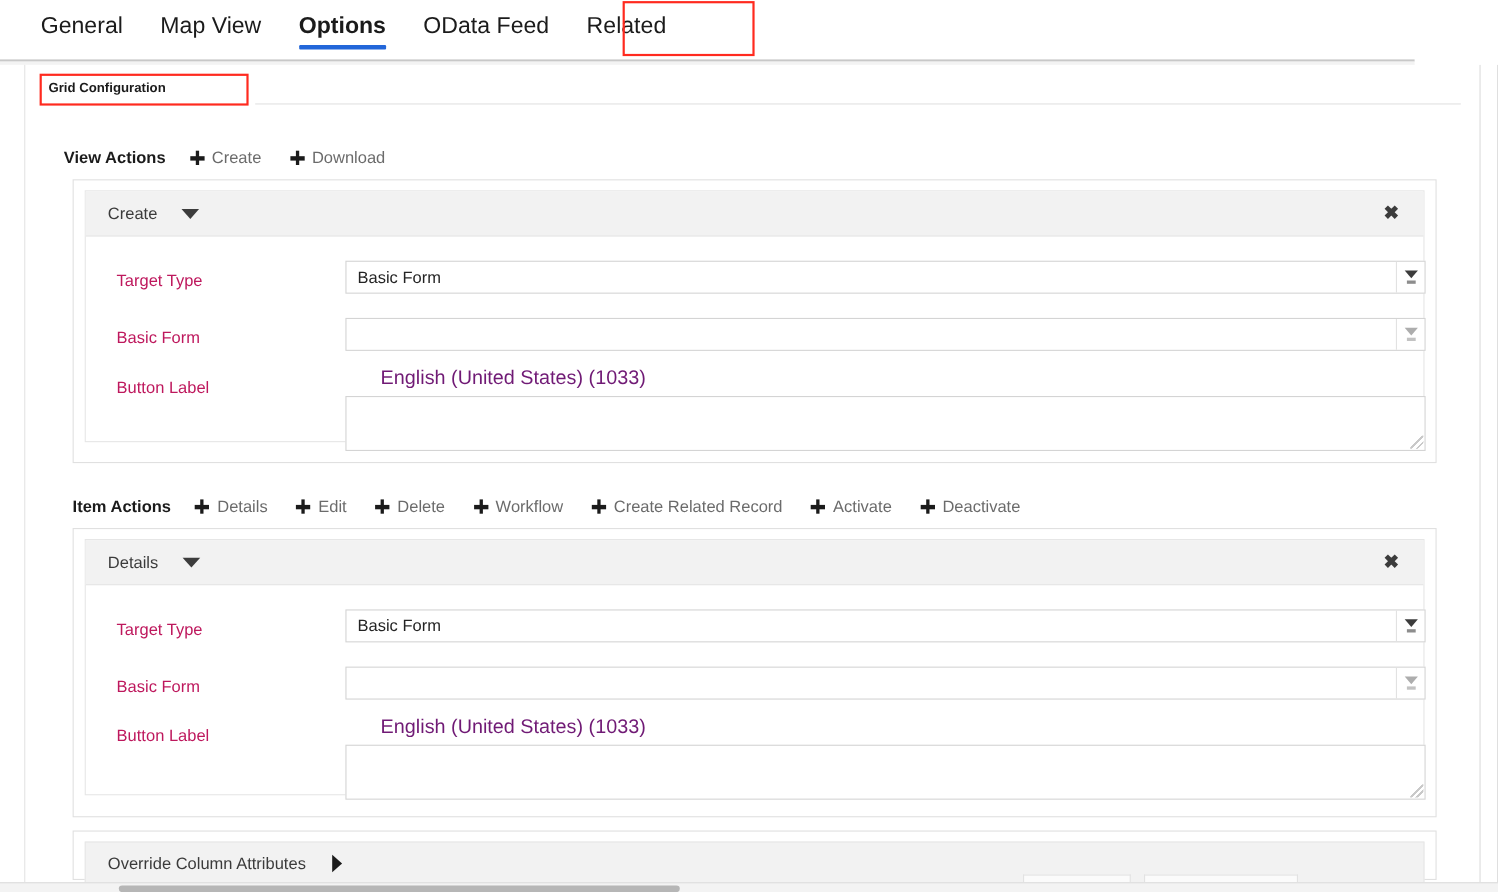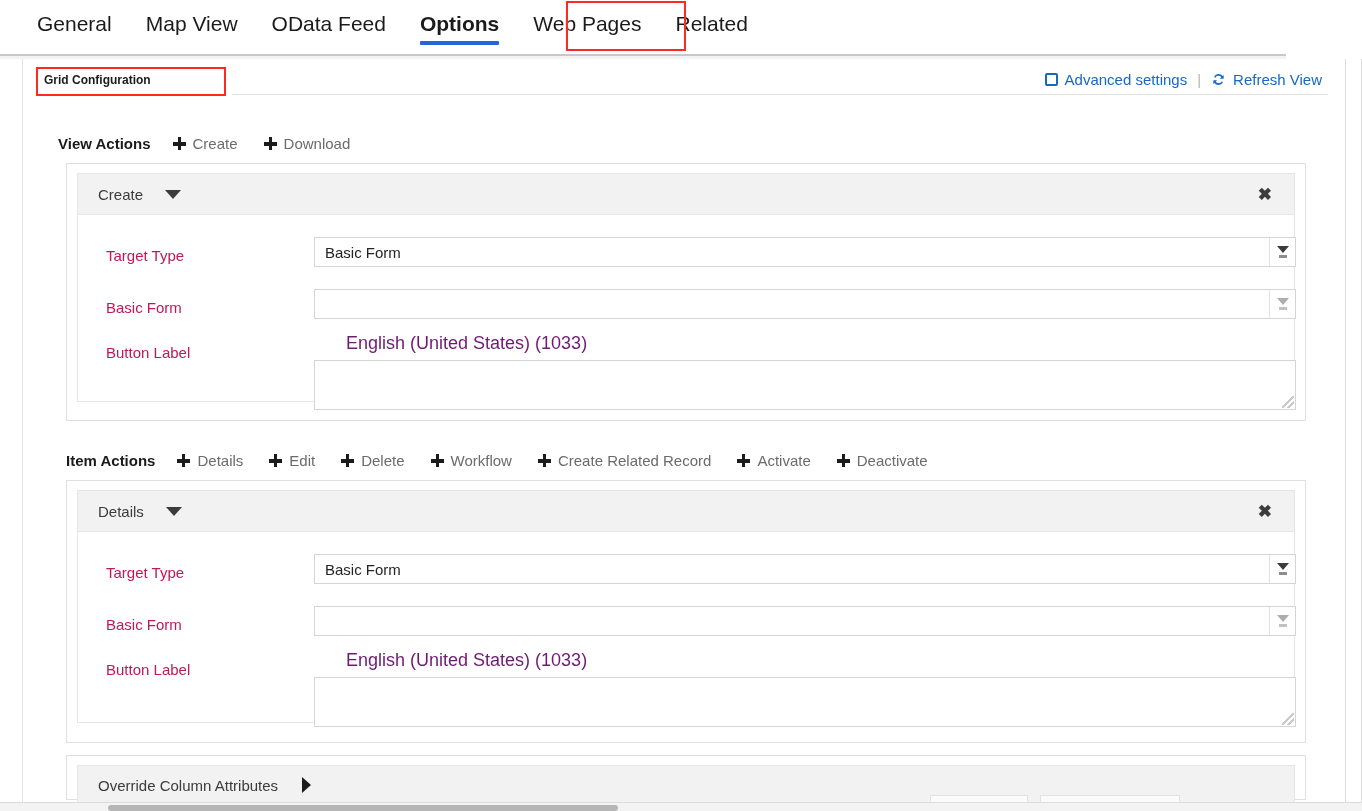--- a/index.html
+++ b/index.html
@@ -306,65 +306,46 @@
 
 <div id="root">
 
   <div class="tabbar">
     <div class="tab">
       <span>General</span>
     </div>
     <div class="tab">
       <span>Map View</span>
     </div>
-    <div class="tab">
-      <span>OData Feed</span>
-    </div>
     <div class="tab active">
       <span>Options</span>
       <span class="tab-underline"></span>
     </div>
     <div class="tab">
-      <span>Web Pages</span>
+      <span>OData Feed</span>
     </div>
     <div class="tab">
       <span>Related</span>
     </div>
     <div class="tab-highlight" id="tabHighlight"></div>
   </div>
   <div class="tabbar-bottom-line"></div>
   <div class="tabbar-bottom-line2"></div>
 
   <div class="content-frame">
 
     <div class="left-rail"></div>
     <div class="right-rail"></div>
     <div class="right-rail2"></div>
 
     <div class="section-head">
       <div class="section-title">Grid Configuration</div>
       <div class="section-title-highlight"></div>
       <div class="section-rule"></div>
 
-      <div class="head-actions">
-        <span class="head-link">
-          <span class="sq-icon"></span>
-          <span>Advanced settings</span>
-        </span>
-        <span class="head-sep">|</span>
-        <span class="head-link">
-          <span class="refresh-icon">
-            <svg width="15" height="15" viewBox="0 0 16 16" aria-hidden="true">
-              <path d="M3.2 5.4A5.2 5.2 0 0 1 12.3 4.3l1.2-1.2v4.1H9.4l1.6-1.6A3.9 3.9 0 0 0 4.5 6z" fill="#1767c4"></path>
-              <path d="M12.8 10.6A5.2 5.2 0 0 1 3.7 11.7l-1.2 1.2V8.8h4.1L5 10.4a3.9 3.9 0 0 0 6.5-.4z" fill="#1767c4"></path>
-            </svg>
-          </span>
-          <span>Refresh View</span>
-        </span>
-      </div>
     </div>
 
     <div class="action-row" id="viewActionsRow">
       <span class="action-row-label">View Actions</span>
       <span class="add-btn">
         <span class="plus"></span>
         <span>Create</span>
       </span>
       <span class="add-btn">
         <span class="plus"></span>

